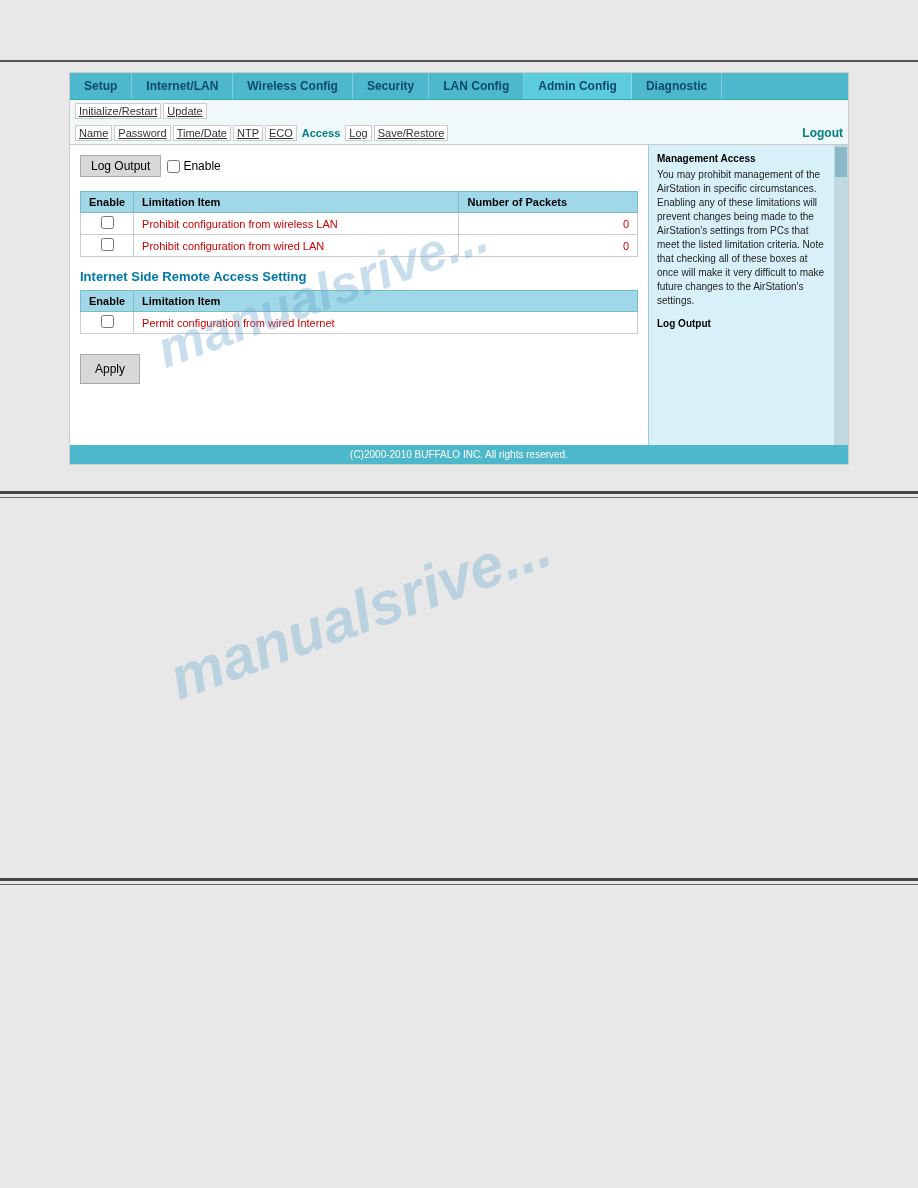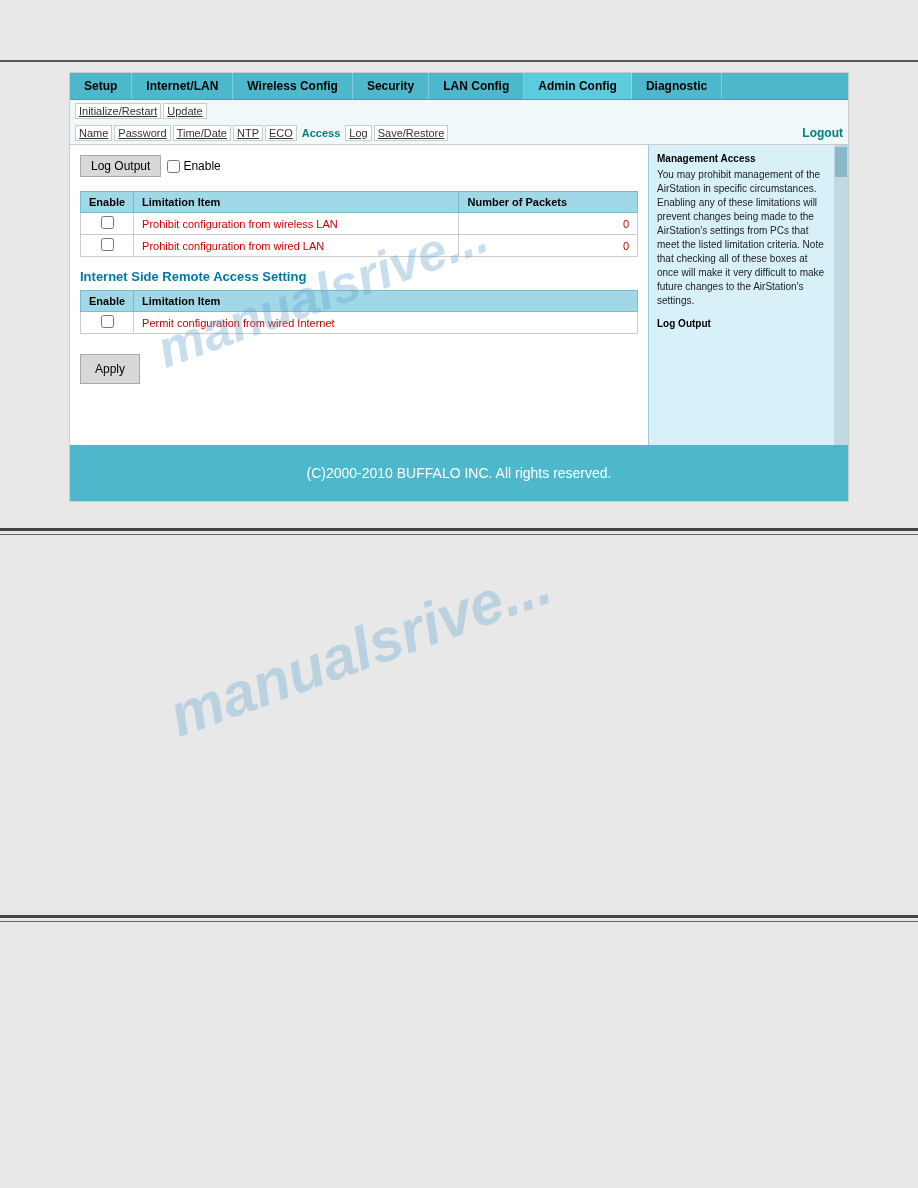--- a/index.html
+++ b/index.html
@@ -37,21 +37,21 @@
     .main-nav {
       display: flex;
       background: #4db8cc;
       border-bottom: 1px solid #3aa;
     }
 
     .nav-tab {
       padding: 6px 14px;
       font-size: 12px;
       font-weight: bold;
-      color: #000000;
+      color: #0c4a6e;
       cursor: pointer;
       border-right: 1px solid rgba(255,255,255,0.3);
       white-space: nowrap;
     }
 
     .nav-tab.admin-config {
       background: #5dcbde;
     }
 
     
@@ -221,22 +221,22 @@
       font-size: 10px;
       line-height: 1.4;
       color: #222;
       margin-bottom: 10px;
     }
 
     
     .router-footer {
       background: #4db8cc;
       text-align: center;
-      padding: 20px;
-      font-size: 14px;
+      padding: 4px;
+      font-size: 10px;
       color: #fff;
     }
 
     .watermark {
       position: absolute;
       color: rgba(100, 160, 200, 0.35);
       font-size: 52px;
       font-style: italic;
       font-weight: bold;
       transform: rotate(-20deg);

